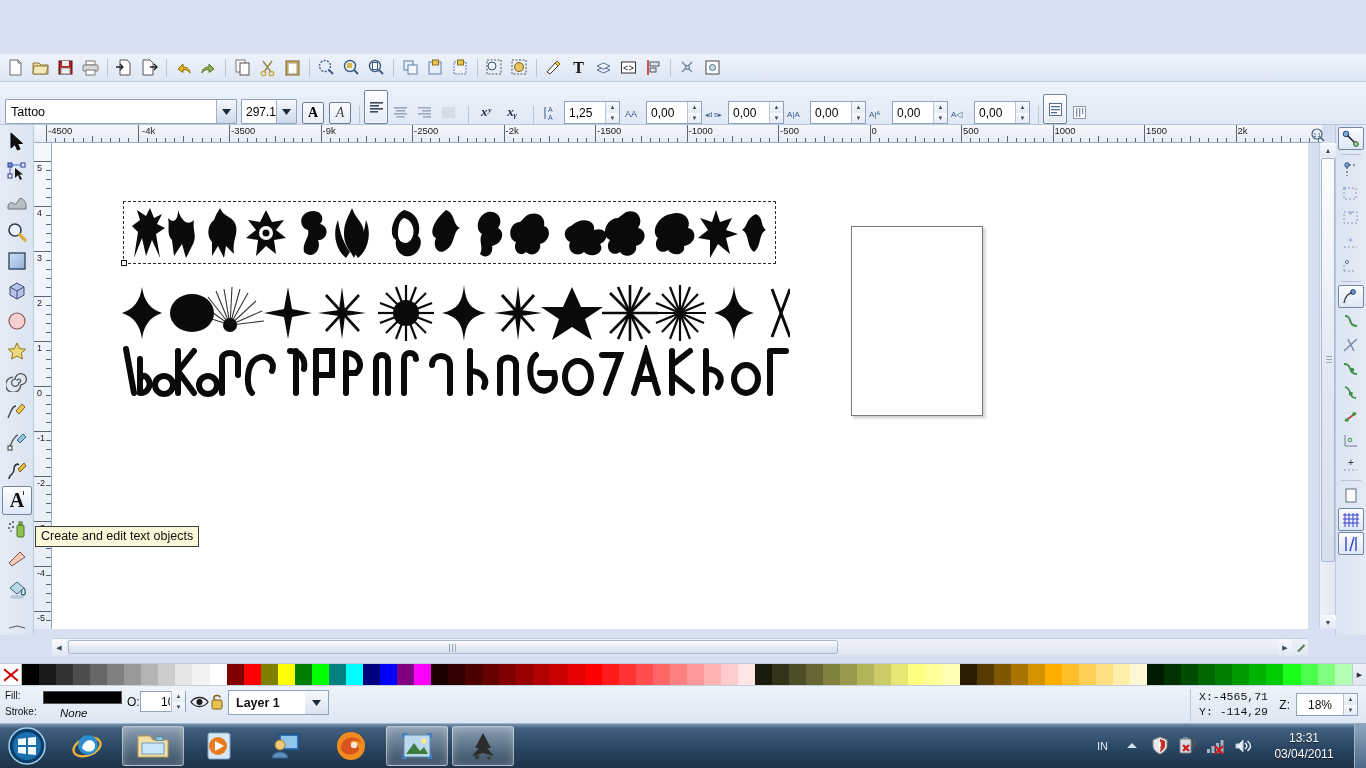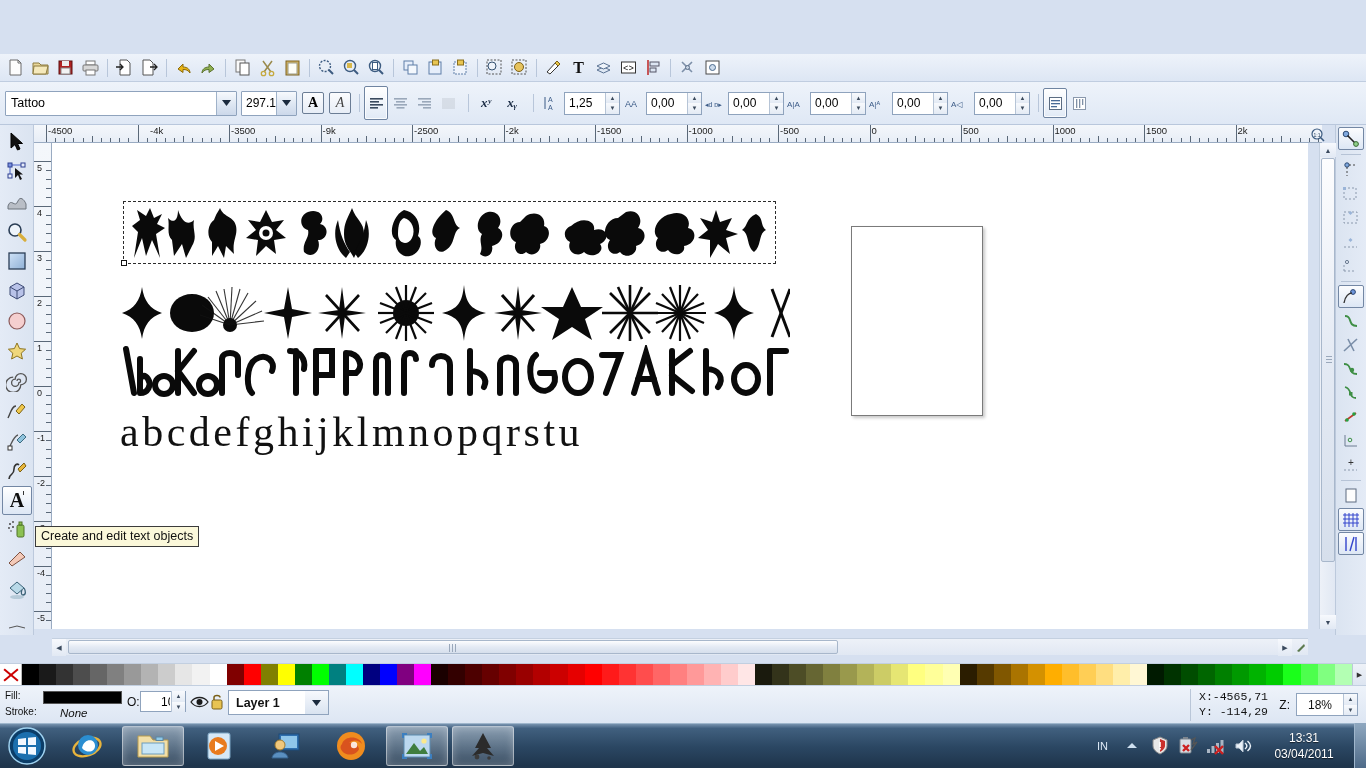--- a/index.html
+++ b/index.html
@@ -60,21 +60,21 @@
     width:25px; height:24px; display:flex; align-items:center; justify-content:center;
     border:1px solid transparent; border-radius:2px;
   }
   .tb-sep { width:1px; height:18px; background:#b8c6da; margin:0 4px; }
 
   
   .textbar {
     position:absolute; left:0; top:82px; width:1366px; height:43px;
     background:linear-gradient(to bottom,#eef3fa,#dfe8f5);
     border-bottom:1px solid #b9c7dc;
-    display:flex; align-items:center; padding-left:5px;
+    display:flex; align-items:flex-end; padding-left:5px;
   }
   .font-combo {
     width:232px; height:25px; border:1px solid #8fa3bd; background:#fff;
     display:flex; align-items:center; border-radius:1px;
   }
   .font-combo input {
     border:0; outline:0; width:195px; height:21px; padding-left:5px;
     font-family:"Liberation Sans",sans-serif; font-size:12.5px; color:#000; background:transparent;
   }
   .combo-arrow {
@@ -686,21 +686,21 @@
       <div class="tick" style="left: 21.15px; height: 4px;"></div>
       <div class="tick" style="left: 30.3px; height: 4px;"></div>
       <div class="tick" style="left: 39.45px; height: 4px;"></div>
       <div class="tick" style="left: 48.6px; height: 4px;"></div>
       <div class="tick" style="left: 57.75px; height: 6px;"></div>
       <div class="tick" style="left: 66.9px; height: 4px;"></div>
       <div class="tick" style="left: 76.05px; height: 4px;"></div>
       <div class="tick" style="left: 85.2px; height: 4px;"></div>
       <div class="tick" style="left: 94.35px; height: 4px;"></div>
       <div class="tick" style="left: 103.5px; height: 17px;"></div>
-      <div class="lbl" style="left: 96px; padding-left: 20px;">-4k</div>
+      <div class="lbl" style="left: 88px; padding-left: 20px;">-4k</div>
       <div class="tick" style="left: 112.65px; height: 4px;"></div>
       <div class="tick" style="left: 121.8px; height: 4px;"></div>
       <div class="tick" style="left: 130.95px; height: 4px;"></div>
       <div class="tick" style="left: 140.1px; height: 4px;"></div>
       <div class="tick" style="left: 149.25px; height: 6px;"></div>
       <div class="tick" style="left: 158.4px; height: 4px;"></div>
       <div class="tick" style="left: 167.55px; height: 4px;"></div>
       <div class="tick" style="left: 176.7px; height: 4px;"></div>
       <div class="tick" style="left: 185.85px; height: 4px;"></div>
       <div class="tick" style="left: 195px; height: 17px;"></div>
@@ -1275,21 +1275,20 @@
           <path d="M482 10 L500 10 L486 48"></path>
           <path d="M514 48 L526 8 L538 48 M518 34 L534 34"></path>
           <path d="M552 6 L552 48 M552 20 L570 6 M552 30 L572 46"></path>
           <path d="M586 6 L586 48 M586 24 C600 24 604 34 598 42"></path>
           <ellipse cx="626" cy="34" rx="12" ry="14"></ellipse>
           <path d="M650 6 L650 48 M650 6 L666 6"></path>
         </g>
       </svg>
     </div>
 
-    <div class="art-row abc-row" style="left:68px;top:265px;">abcdefghijklmnopqrstu</div>
   </div>
 
   <div class="vscroll">
     <div class="sb-arrow" style="left:0;top:0;width:16px;height:14px;">▲</div>
     <div class="sb-thumb" style="left:1px;top:15px;width:14px;height:404px;">
       <div style="position:absolute;left:4px;top:50%;margin-top:-4px;width:6px;height:8px;
                   background:repeating-linear-gradient(to bottom,#9aa8bb 0 1px,transparent 1px 3px);"></div>
     </div>
     <div class="sb-arrow" style="left:0;bottom:0;width:16px;height:14px;">▼</div>
   </div>

